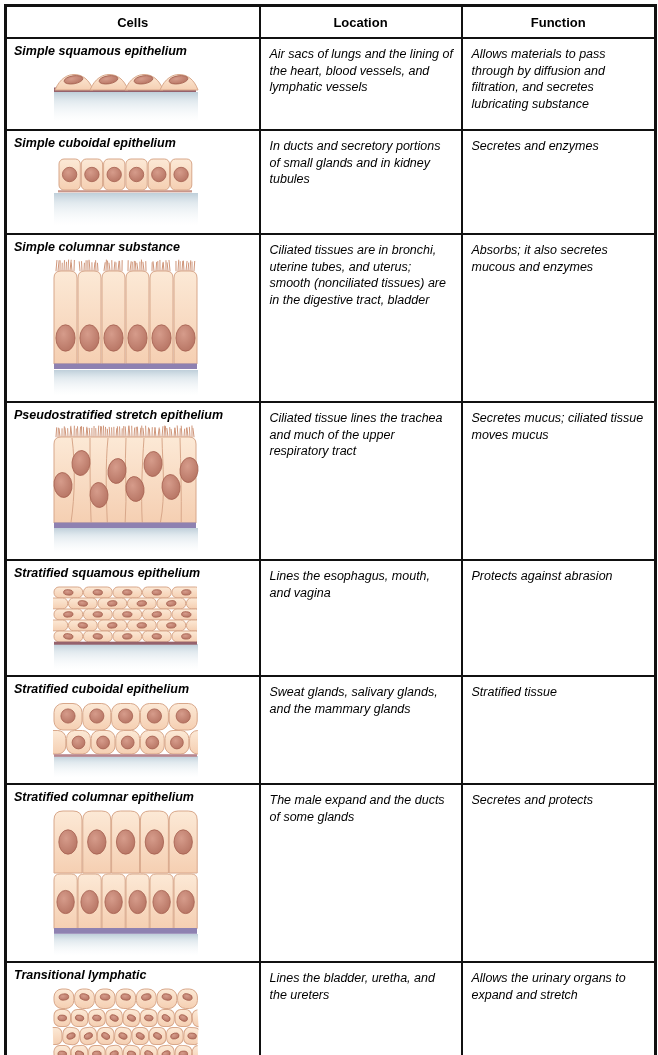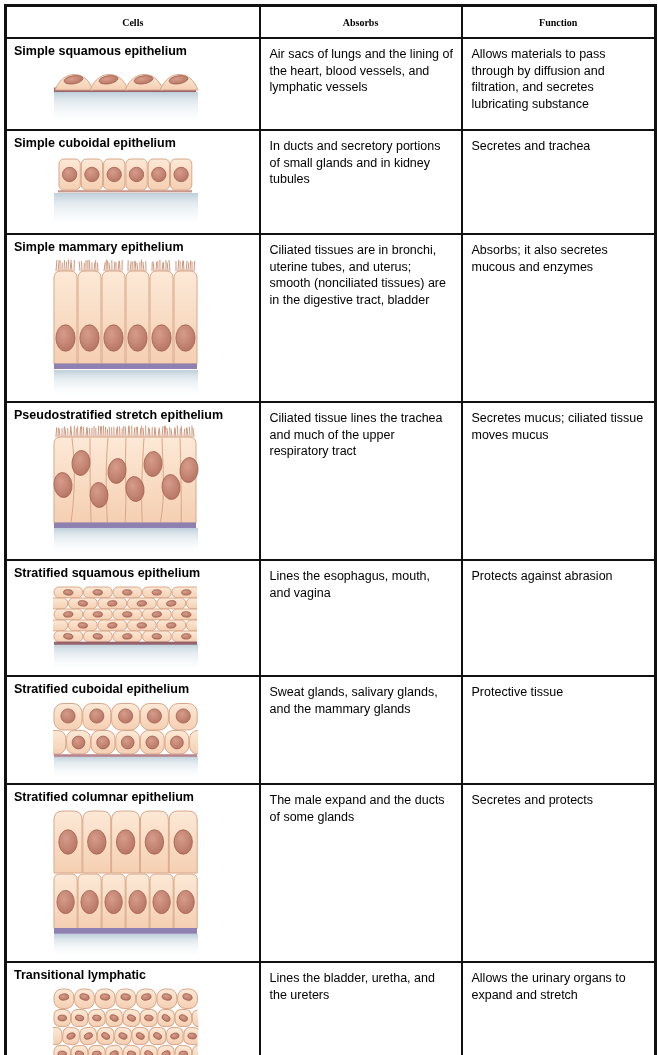--- a/index.html
+++ b/index.html
@@ -1,21 +1,21 @@
 <!DOCTYPE html>
 <html><head>
 <meta charset="utf-8">
 <style>
   html,body{margin:0;padding:0;background:#fff;}
   body{width:658px;height:1055px;font-family:"Liberation Sans",sans-serif;color:#000;overflow:hidden;}
   .wrap{padding:4px;}
   table{border-collapse:collapse;width:650px;table-layout:fixed;border:3px solid #111;}
   th,td{border:2px solid #111;}
-  th{font-size:10px;font-weight:bold;height:26px;text-align:center;padding:2px;font-family:Liberation Serif, serif;}
-  td{vertical-align:top;}
+  th{font-size:13px;font-weight:bold;height:26px;text-align:center;padding:2px;}
+  td{vertical-align:top;font-style:italic;}
   td.cells{padding:5px 6px 4px 7px;}
   td.loc,td.fn{padding:7px 7px 6px 9px;font-size:12.5px;line-height:16.5px;}
   .tissue-name{font-size:12.5px;font-weight:bold;display:block;}
   .ill{text-align:center;margin-top:3px;transform:translateX(-8px);}
   tr.r1{height:90px;} tr.r2{height:88px;} tr.r3{height:162px;} tr.r4{height:152px;}
   tr.r5{height:112px;} tr.r6{height:104px;} tr.r7{height:173px;} tr.r8{height:132px;}
   svg{display:inline-block;vertical-align:top;}
 </style>
 </head>
 <body>
@@ -41,21 +41,21 @@
 <div class="wrap">
 <table>
   <colgroup>
         <col style="width:254px">
         <col style="width:202px">
         <col style="width:194px">
       </colgroup>
   <thead>
     <tr>
       <th>Cells</th>
-      <th>Absorbs</th>
+      <th>Location</th>
       <th>Function</th>
     </tr>
   </thead>
   <tbody>
     <tr class="r1">
       <td class="cells">
         <span class="tissue-name">Simple squamous epithelium</span>
         <div class="ill"><svg viewBox="0 0 150 64" width="150" height="64">
                 <rect x="4" y="31" width="144" height="30" fill="url(#shGrad)"></rect>
                 <rect x="4" y="26.5" width="142" height="4.5" fill="#96626c"></rect>
@@ -86,25 +86,25 @@
                 <rect x="120.5" y="6" width="21.3" height="31" rx="5" fill="url(#cellGrad)" stroke="#d8a78a" stroke-width="1"></rect>
                 <ellipse cx="19.6" cy="21.5" rx="7.2" ry="7.2" fill="url(#nucGrad)" stroke="#a5604f" stroke-width="0.8"></ellipse>
                 <ellipse cx="41.9" cy="21.5" rx="7.2" ry="7.2" fill="url(#nucGrad)" stroke="#a5604f" stroke-width="0.8"></ellipse>
                 <ellipse cx="64.2" cy="21.5" rx="7.2" ry="7.2" fill="url(#nucGrad)" stroke="#a5604f" stroke-width="0.8"></ellipse>
                 <ellipse cx="86.5" cy="21.5" rx="7.2" ry="7.2" fill="url(#nucGrad)" stroke="#a5604f" stroke-width="0.8"></ellipse>
                 <ellipse cx="108.8" cy="21.5" rx="7.2" ry="7.2" fill="url(#nucGrad)" stroke="#a5604f" stroke-width="0.8"></ellipse>
                 <ellipse cx="131.1" cy="21.5" rx="7.2" ry="7.2" fill="url(#nucGrad)" stroke="#a5604f" stroke-width="0.8"></ellipse>
               </svg></div>
       </td>
       <td class="loc">In ducts and secretory portions of small glands and in kidney tubules</td>
-      <td class="fn">Secretes and trachea</td>
+      <td class="fn">Secretes and enzymes</td>
     </tr>
     <tr class="r3">
       <td class="cells">
-        <span class="tissue-name">Simple mammary epithelium</span>
+        <span class="tissue-name">Simple columnar substance</span>
         <div class="ill"><svg viewBox="0 0 150 140" width="150" height="140">
                 <rect x="4" y="113" width="144" height="26" fill="url(#shGrad)"></rect>
                 <line x1="6" y1="13.8" x2="6.926121399176955" y2="3.4383058984910844" stroke="#cf9579" stroke-width="1" stroke-linecap="round"></line>
                 <line x1="8" y1="13.8" x2="9.101574074074074" y2="3.6055341220850483" stroke="#cf9579" stroke-width="1" stroke-linecap="round"></line>
                 <line x1="10" y1="13.8" x2="10.148631687242798" y2="3.7763631687242807" stroke="#cf9579" stroke-width="1" stroke-linecap="round"></line>
                 <line x1="12" y1="13.8" x2="12.23025720164609" y2="6.111286865569274" stroke="#cf9579" stroke-width="1" stroke-linecap="round"></line>
                 <line x1="14" y1="13.8" x2="14.487191358024692" y2="3.5670953360768185" stroke="#cf9579" stroke-width="1" stroke-linecap="round"></line>
                 <line x1="16" y1="13.8" x2="16.504619341563785" y2="5.174652777777778" stroke="#cf9579" stroke-width="1" stroke-linecap="round"></line>
                 <line x1="18" y1="13.8" x2="18.57883744855967" y2="2.983341906721537" stroke="#cf9579" stroke-width="1" stroke-linecap="round"></line>
                 <line x1="20" y1="13.8" x2="21.18391975308642" y2="3.1721750685871064" stroke="#cf9579" stroke-width="1" stroke-linecap="round"></line>
@@ -370,21 +370,21 @@
                 <ellipse cx="77.70000000000002" cy="43.5" rx="6.4" ry="6.4" fill="url(#nucGrad)" stroke="#a5604f" stroke-width="0.8" clip-path="url(#illclip2)"></ellipse>
                 <rect x="90.4" y="31.5" width="23.8" height="23.5" rx="8" fill="url(#cellGrad)" stroke="#d8a78a" stroke-width="1" clip-path="url(#illclip2)"></rect>
                 <ellipse cx="102.30000000000001" cy="43.5" rx="6.4" ry="6.4" fill="url(#nucGrad)" stroke="#a5604f" stroke-width="0.8" clip-path="url(#illclip2)"></ellipse>
                 <rect x="115" y="31.5" width="23.8" height="23.5" rx="8" fill="url(#cellGrad)" stroke="#d8a78a" stroke-width="1" clip-path="url(#illclip2)"></rect>
                 <ellipse cx="126.9" cy="43.5" rx="6.4" ry="6.4" fill="url(#nucGrad)" stroke="#a5604f" stroke-width="0.8" clip-path="url(#illclip2)"></ellipse>
                 <rect x="139.60000000000002" y="31.5" width="23.8" height="23.5" rx="8" fill="url(#cellGrad)" stroke="#d8a78a" stroke-width="1" clip-path="url(#illclip2)"></rect>
                 <rect x="4" y="55.2" width="143" height="2.6" fill="#b9868e"></rect>
               </svg></div>
       </td>
       <td class="loc">Sweat glands, salivary glands, and the mammary glands</td>
-      <td class="fn">Protective tissue</td>
+      <td class="fn">Stratified tissue</td>
     </tr>
     <tr class="r7">
       <td class="cells">
         <span class="tissue-name">Stratified columnar epithelium</span>
         <div class="ill"><svg viewBox="0 0 150 150" width="150" height="150">
                 <rect x="4" y="127" width="144" height="22" fill="url(#shGrad)"></rect>
                 <path d="M4,66 L4,13 Q4,4 13,4 L23,4 Q32,4 32,13 L32,66 Z" fill="url(#cellGrad)" stroke="#d8a78a" stroke-width="1"></path>
                 <path d="M32.8,66 L32.8,13 Q32.8,4 41.8,4 L51.8,4 Q60.8,4 60.8,13 L60.8,66 Z" fill="url(#cellGrad)" stroke="#d8a78a" stroke-width="1"></path>
                 <path d="M61.6,66 L61.6,13 Q61.6,4 70.6,4 L80.6,4 Q89.6,4 89.6,13 L89.6,66 Z" fill="url(#cellGrad)" stroke="#d8a78a" stroke-width="1"></path>
                 <path d="M90.4,66 L90.4,13 Q90.4,4 99.4,4 L109.4,4 Q118.4,4 118.4,13 L118.4,66 Z" fill="url(#cellGrad)" stroke="#d8a78a" stroke-width="1"></path>

